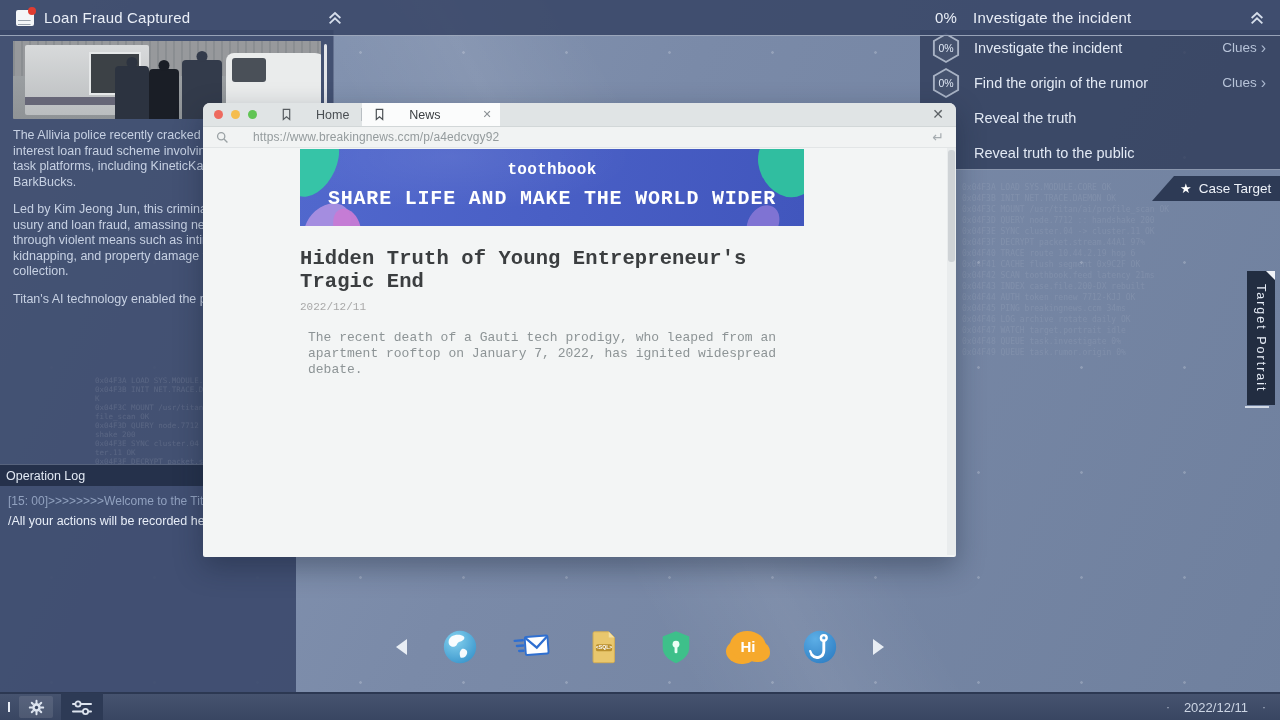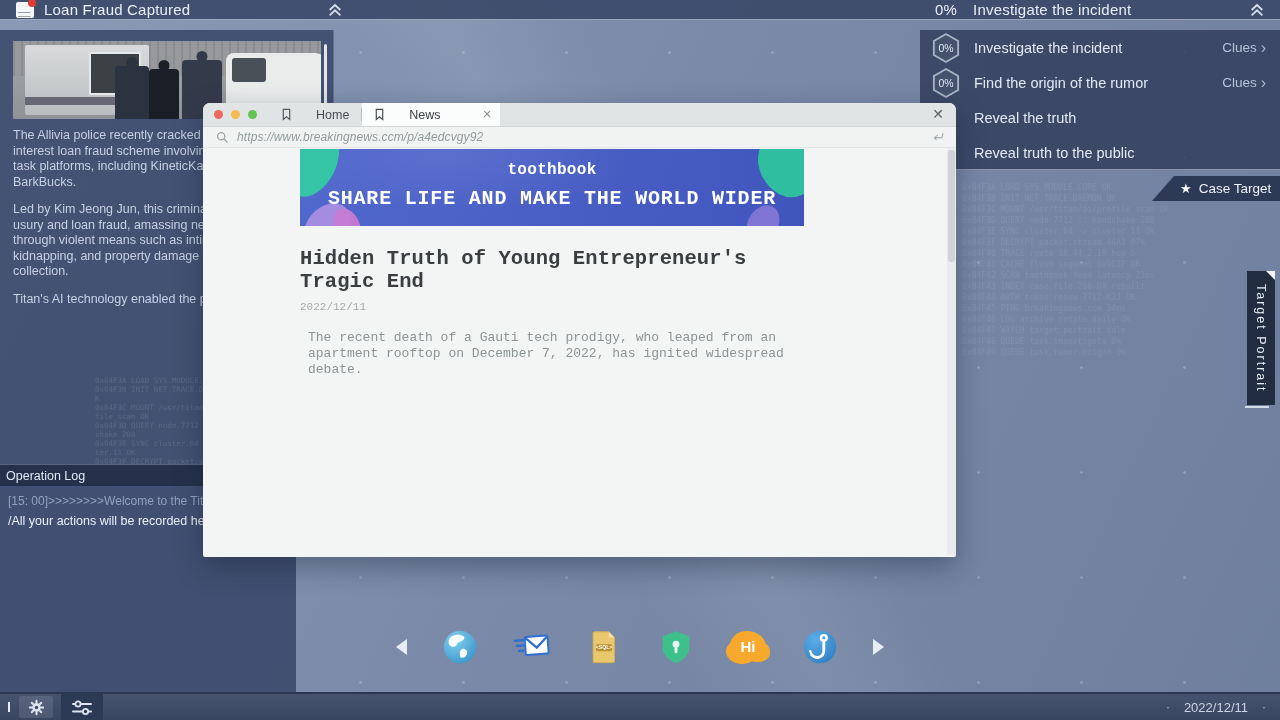--- a/index.html
+++ b/index.html
@@ -11,21 +11,21 @@
            linear-gradient(115deg, #8a9ab6 0%, #7a8aa8 45%, #6f809e 100%);
          background-size: 100% 100%, 103px 105px, 100% 100%; }
 
   
   .code-faint { position:absolute; color:rgba(255,255,255,0.09); font-family:"DejaVu Sans Mono", monospace;
                 font-size:8px; line-height:11px; white-space:pre-wrap; word-break:break-all; overflow:hidden; pointer-events:none; }
   #bg-code-right { left:962px; top:182px; width:288px; height:425px; }
   #bg-code-window { left:95px; top:346px; width:140px; height:114px; font-size:7.5px; line-height:9px; color:rgba(255,255,255,0.12); z-index:11; }
 
   
-  #top-bar { position:absolute; left:0; top:0; width:1280px; height:20px; z-index:20;
+  #top-bar { position:absolute; left:0; top:0; width:1280px; height:36px; z-index:20;
              background:rgba(56,70,102,0.88); border-bottom:1px solid rgba(230,238,250,0.55);
              display:flex; align-items:center; color:#e9eef7; }
   .tb-left { display:flex; align-items:center; gap:10px; padding-left:16px; width:350px; }
   .tb-right { display:flex; align-items:center; gap:16px; margin-left:auto; width:360px; padding:0 14px 0 15px; }
   .tb-title { font-size:15px; letter-spacing:0.2px; }
   .tb-right .tb-title { flex:1; }
   .news-app-icon { width:18px; height:16px; background:#f4f6f8; border-radius:2px; position:relative;
         background-image:linear-gradient(#f4f6f8 55%, transparent 0), repeating-linear-gradient(#9aa2ac 0 1.5px, transparent 1.5px 4px);
         background-size:100% 100%, 70% 60%; background-position:0 0, 2px 6px; background-repeat:no-repeat; }
   .news-app-icon::after { content:""; position:absolute; right:-2px; top:-3px; width:8px; height:8px; border-radius:50%; background:#e03c31; }
@@ -97,21 +97,21 @@
   .traffic { display:flex; gap:8px; padding:0 12px 0 11px; }
   .traffic i { width:9px; height:9px; border-radius:50%; display:block; cursor:pointer; }
   .tl-red{ background:#ee6a5f; } .tl-yellow{ background:#f5bd4f; } .tl-green{ background:#61c454; }
   .tab { height:23px; display:flex; align-items:center; gap:24px; padding:0 12px; font-size:12.5px; color:#4a4f53; cursor:pointer; }
   .tab.active { background:#fbfcfc; border-radius:0; color:#3c4043; padding-right:8px; }
   .tab .bm { flex:none; }
   .tab-close { font-size:11px; color:#8a9094; margin-left:18px; cursor:pointer; }
   .tab-divider { width:1px; height:13px; background:#b9bfc3; }
   #win-close { position:absolute; right:12px; top:3px; font-size:14px; color:#5c6165; cursor:pointer; }
   #url-bar { height:22px; background:#f1f3f3; border-top:1px solid #d2d7d8; border-bottom:1px solid #e2e5e6;
-             display:flex; align-items:center; padding:0 12px 0 13px; gap:8px;font-style:italic; }
+             display:flex; align-items:center; padding:0 12px 0 13px; gap:24px; }
   #url-text { flex:1; font-size:12px; color:#949b9d; letter-spacing:0.1px; cursor:text; }
   #return-glyph { font-size:14px; color:#a6acb0; cursor:pointer; }
   #page { position:relative; height:407px; overflow:hidden; background:#f3f5f5; }
   #page-scroll { position:absolute; right:0; top:0; width:9px; height:100%; background:#e9eced; }
   #page-scroll .thumb { position:absolute; right:1px; top:2px; width:7px; height:112px; background:#cfd3d6; border-radius:3px; cursor:grab; }
 
   #article { position:absolute; left:97px; top:1px; width:504px;font-family:Liberation Mono, monospace; }
   #banner { position:relative; height:77px; overflow:hidden;
             background: radial-gradient(60% 120% at 30% 10%, rgba(255,255,255,0.08), transparent 60%),
                         linear-gradient(100deg, #5168cd 0%, #4156bd 100%); }
@@ -348,21 +348,21 @@
         <div class="leaf leaf-tl"></div>
         <div class="leaf leaf-tr"></div>
         <div class="leaf leaf-bl"></div>
         <div class="leaf leaf-bl2"></div>
         <div class="leaf leaf-br"></div>
         <div class="brand">toothbook</div>
         <div class="tagline">SHARE LIFE AND MAKE THE WORLD WIDER</div>
       </div>
       <div id="article-title">Hidden Truth of Young Entrepreneur's Tragic End</div>
       <div id="article-date">2022/12/11</div>
-      <div id="article-body">The recent death of a Gauti tech prodigy, who leaped from an apartment rooftop on December 7, 2022, has ignited widespread debate.</div>
+      <div id="article-body">The recent death of a Gauti tech prodigy, who leaped from an apartment rooftop on January 7, 2022, has ignited widespread debate.</div>
     </div>
     <div id="page-scroll">
         <div class="thumb"></div>
       </div>
   </div>
 </div>
 
 <div id="dock">
   <div class="dock-arrow left"></div>
 

